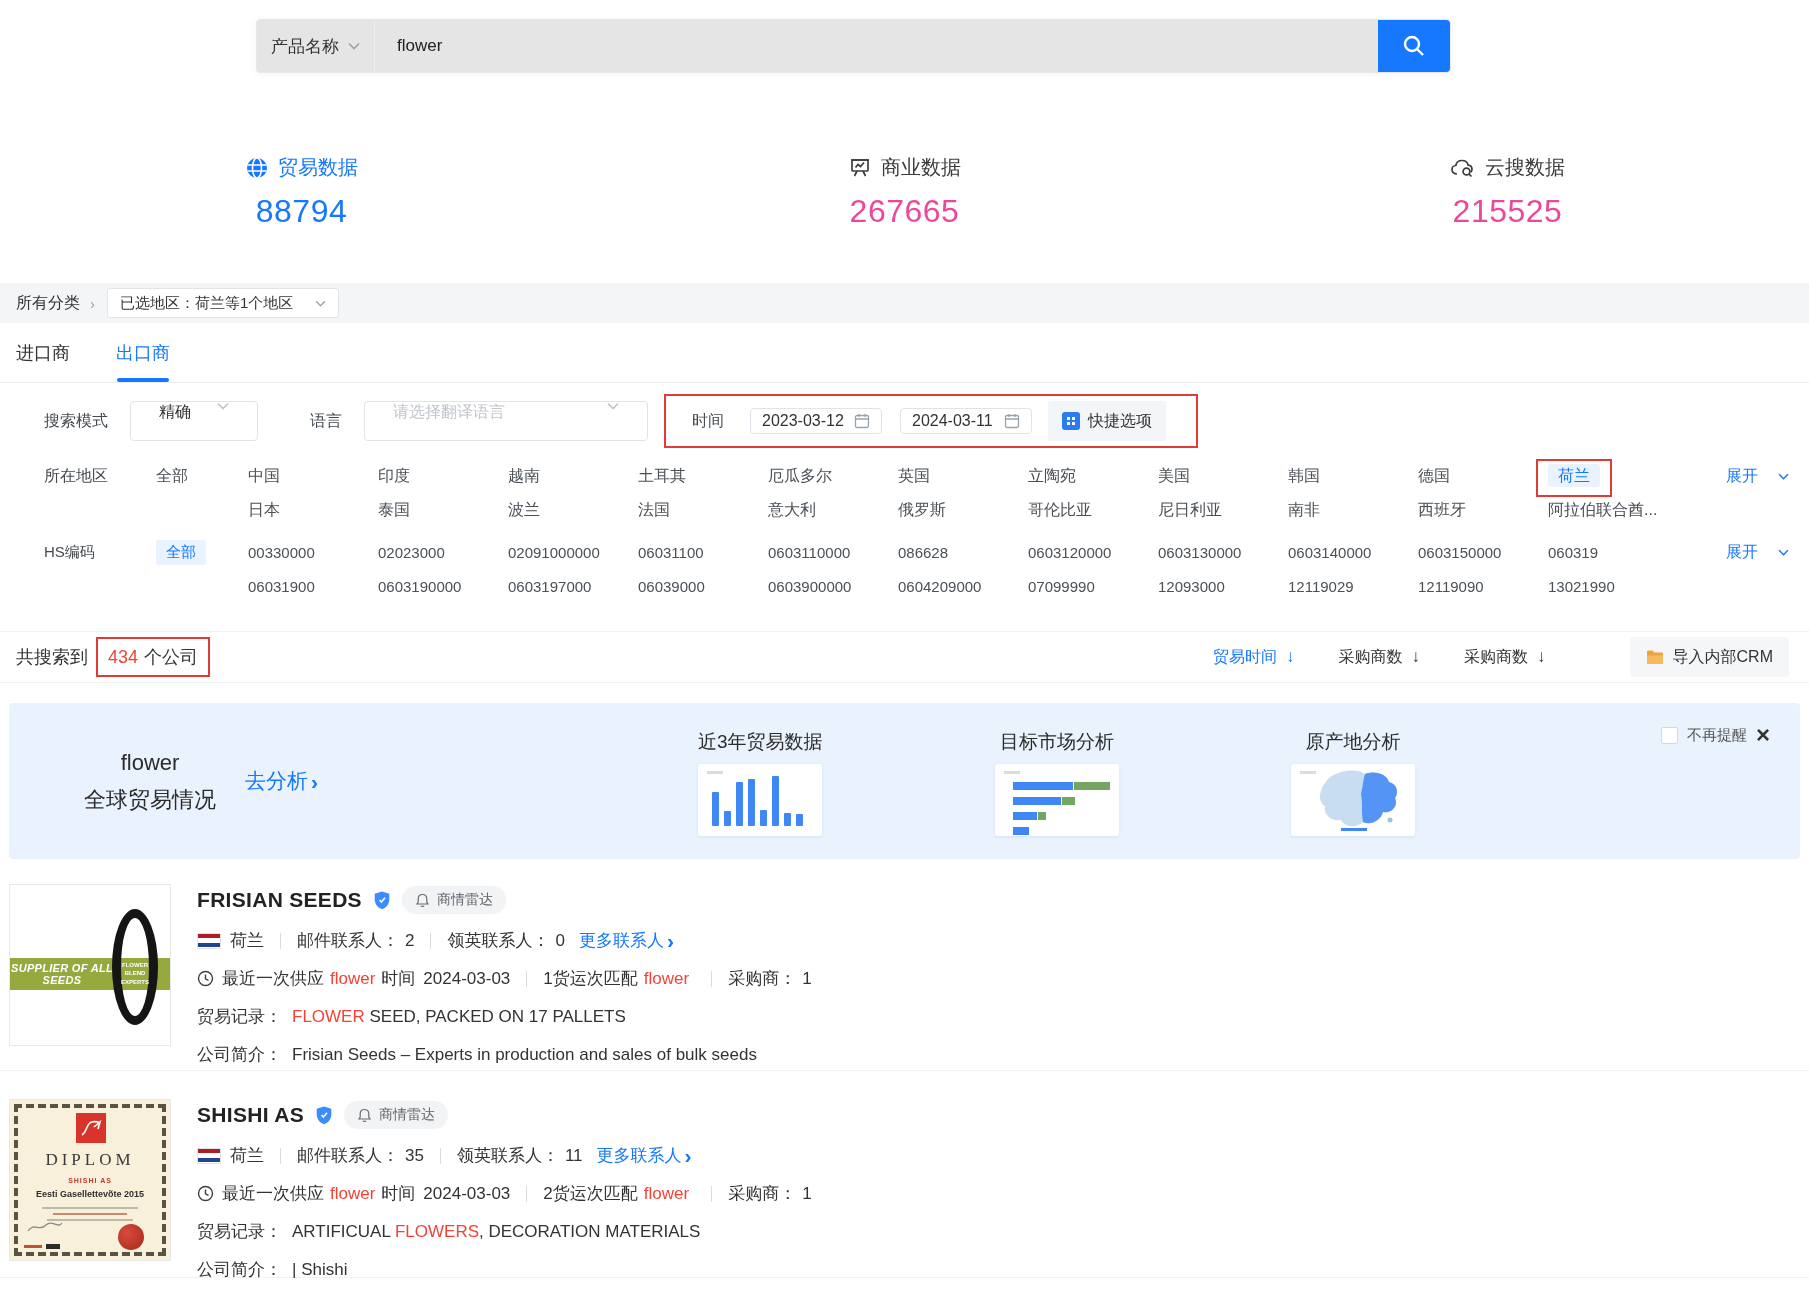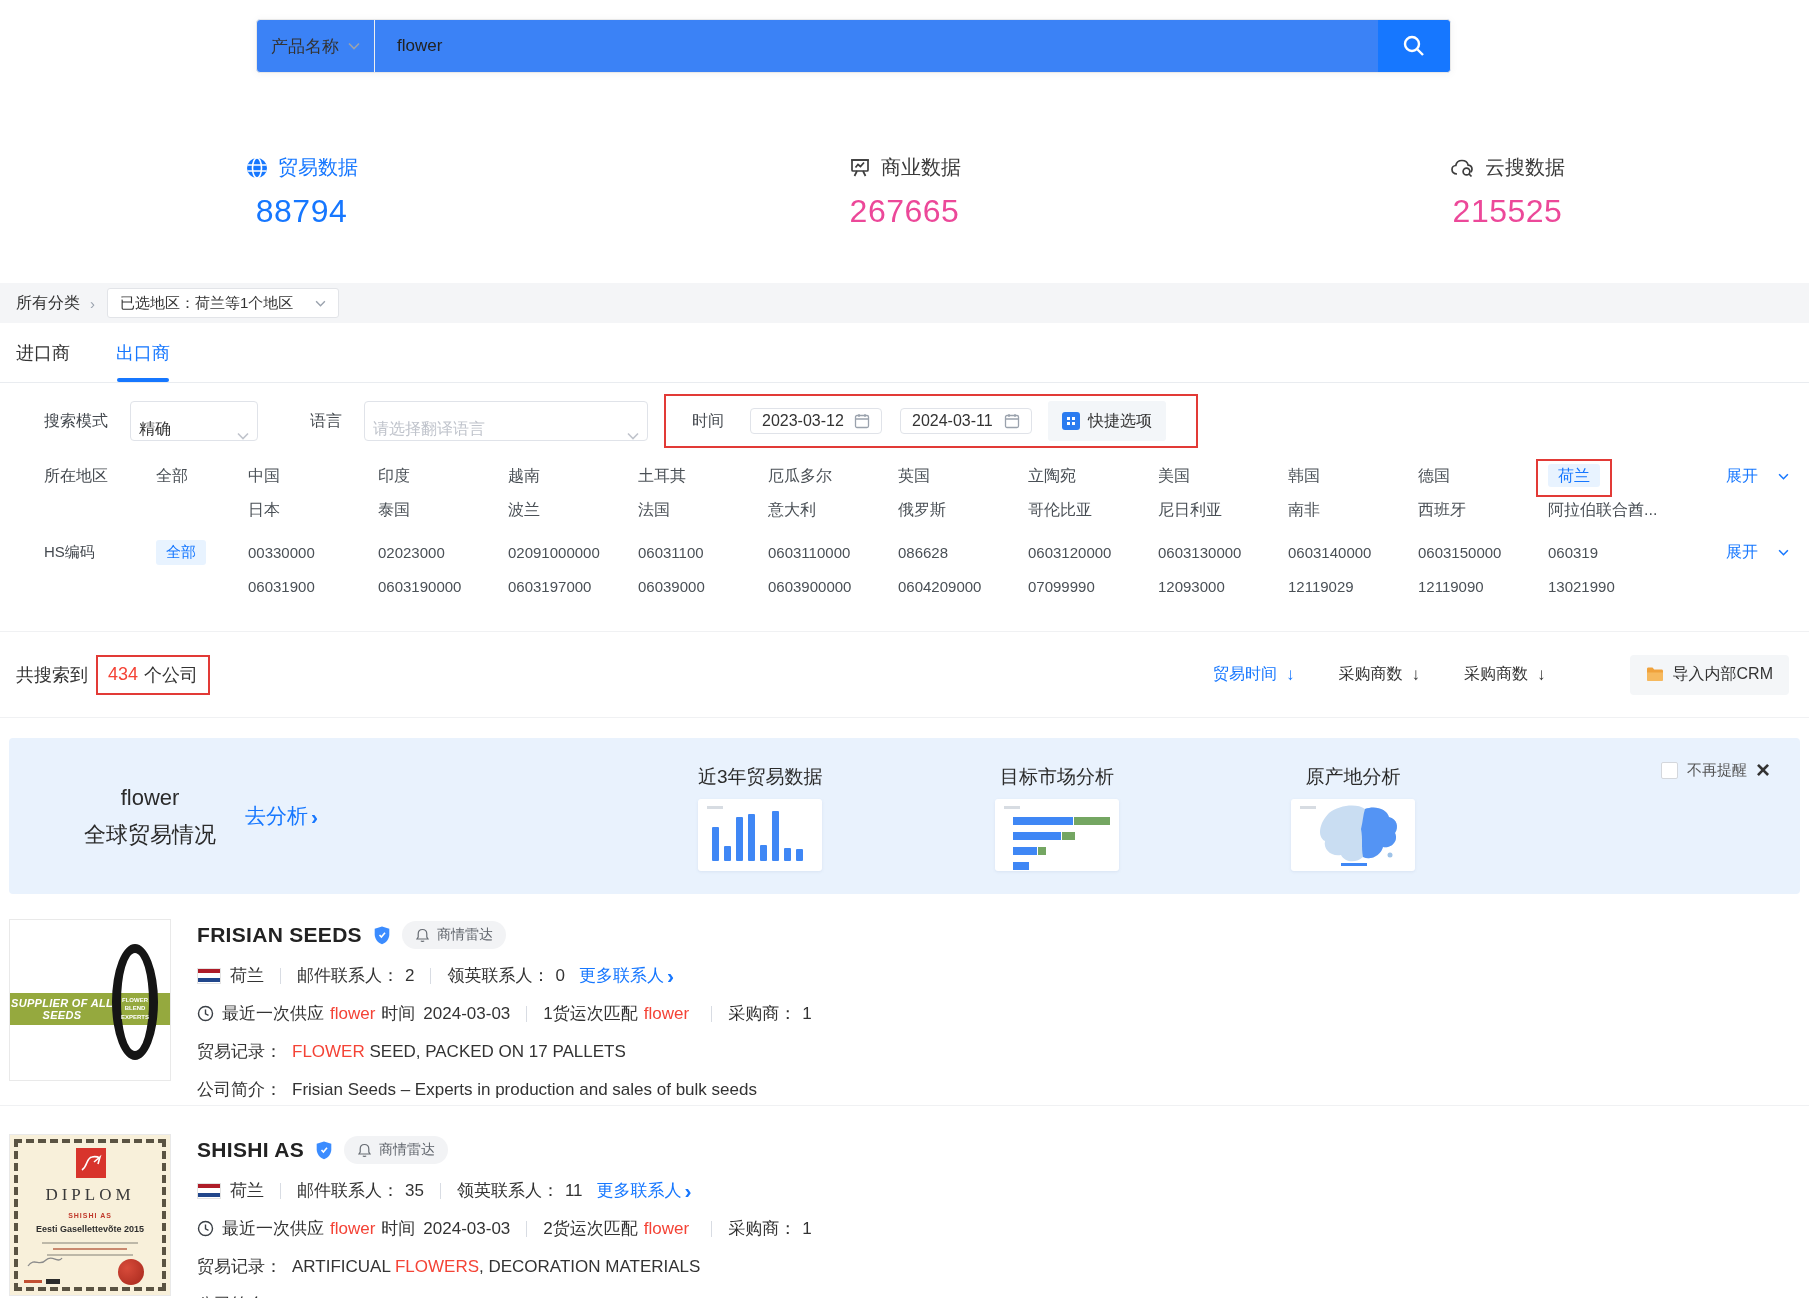--- a/index.html
+++ b/index.html
@@ -3,21 +3,21 @@
 <meta charset="utf-8">
 <style>
   * { margin:0; padding:0; box-sizing:border-box; }
   html,body { width:1809px; height:1298px; overflow:hidden; background:#fff;
     font-family:"Liberation Sans","DejaVu Sans",sans-serif; color:#333; }
 
   
   .topbar { height:120px; position:relative; }
   .search-wrap { position:absolute; left:256px; top:19px; width:1195px; height:54px;
     display:flex; border:1px solid #e8e8e8; border-radius:4px;
-    box-shadow:0 1px 8px rgba(0,0,0,.05); background:#3b82f6; }
+    box-shadow:0 1px 8px rgba(0,0,0,.05); background:#e5e5e5; }
   .search-category { width:118px; display:flex; align-items:center; justify-content:center;
     gap:9px; font-size:17px; color:#333; border-right:1px solid #efefef; cursor:pointer; }
   .search-input { flex:1; border:none; outline:none; font:inherit; font-size:17px;
     color:#222; padding-left:22px; background:transparent; }
   .search-btn { width:72px; background:#1677ff; border:none; border-radius:0 4px 4px 0;
     display:flex; align-items:center; justify-content:center; cursor:pointer; }
 
   
   .stats { height:163px; display:flex; padding-top:34px; }
   .stat { flex:1; text-align:center; cursor:pointer; }
@@ -41,21 +41,21 @@
   .tab { display:flex; align-items:center; font-size:18px; color:#333; cursor:pointer; position:relative; }
   .tab.active { color:#1677ff; }
   .tab.active::after { content:''; position:absolute; bottom:0; left:50%;
     transform:translateX(-50%); width:52px; height:4px; background:#1677ff; border-radius:2px; }
 
   
   .panel { padding:16px 0 28px; position:relative; }
   .row-a { display:flex; align-items:center; padding-left:44px; height:44px;
     margin-bottom:16px; font-size:16px; color:#454a50; }
   .sel { height:40px; border:1px solid #e0e3e9; border-radius:4px; background:#fff;
-    display:flex; align-items:flex-end; justify-content:space-between; padding:0 8px;
+    display:flex; align-items:flex-start; justify-content:space-between; padding:0 28px;
     color:#333; cursor:pointer; }
   .sel.mode { width:128px; margin-left:22px; }
   .sel.lang { width:284px; margin-left:22px; color:#c0c4cc; }
   .lang-label { margin-left:52px; }
   .red-frame { margin-left:16px; border:2px solid #e23a36; display:flex; align-items:center;
     padding:5px 30px 5px 26px; }
   .time-label { margin-right:26px; }
   .date-box { width:132px; height:26px; border:1px solid #e0e3e9; border-radius:4px;
     background:#fff; display:flex; align-items:center; justify-content:space-between;
     padding:0 11px; color:#333; cursor:pointer; }
@@ -72,21 +72,21 @@
   .fcell { cursor:pointer; justify-self:start; }
   .chip-blue { color:#1677ff; background:#e8f3ff; padding:3px 10px; border-radius:3px; }
   .sel-wrap { position:relative; justify-self:start; }
   .ann-frame { position:absolute; left:-12px; right:-12px; top:-7px; bottom:-10px;
     border:2px solid #e23a36; pointer-events:none; }
   .expand-link { position:absolute; right:20px; top:7px; color:#1677ff; font-size:16px;
     cursor:pointer; display:flex; align-items:center; gap:20px; }
   .fblock.regions { margin-bottom:8px; }
 
   
-  .result-bar { height:87px; display:flex; align-items:center; padding:0 20px 0 16px;
+  .result-bar { height:52px; display:flex; align-items:center; padding:0 20px 0 16px;
     border-top:1px solid #f0f1f3; border-bottom:1px solid #f0f1f3; font-size:18px; }
   .red-box { border:2px solid #e23a36; padding:6px 10px; margin-left:8px;
     display:inline-flex; gap:6px; align-items:center; }
   .red-box .count { color:#f44336; }
   .sorts { margin-left:auto; display:flex; align-items:center; gap:44px; }
   .sort { display:flex; align-items:center; gap:9px; font-size:16px; color:#333; cursor:pointer; }
   .sort.active { color:#1677ff; }
   .sort .arr { font-size:17px; }
   .crm-btn { margin-left:40px; height:40px; padding:0 16px; background:#f4f6f8; border:none;
     border-radius:4px; display:flex; align-items:center; gap:9px; font:inherit;

